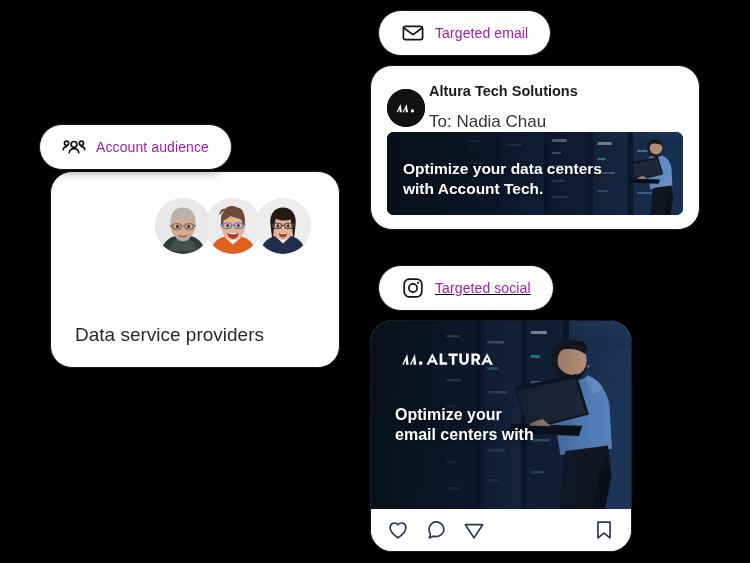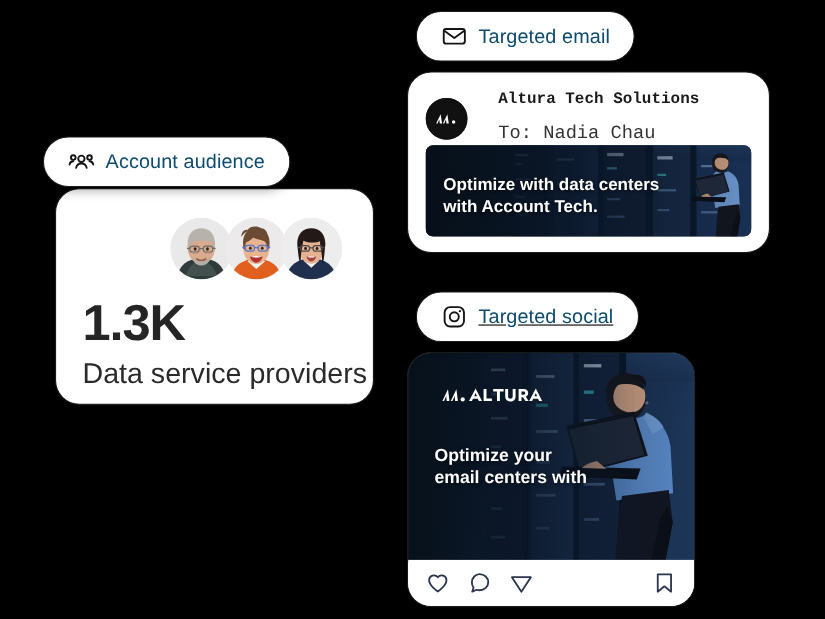--- a/index.html
+++ b/index.html
@@ -20,22 +20,22 @@
     gap:10px;
     background:#fff;
     border:1.5px solid #1a1a1a;
     border-radius:26px;
     padding:0 22px;
     height:46px;
     box-shadow:0 3px 10px rgba(0,0,0,.35);
     z-index:6;
   }
   .pill .label {
-    font-size:18px;
-    color:#0c4a6e;
+    font-size:14px;
+    color:#a21caf;
     letter-spacing:.1px;
     white-space:nowrap;
   }
   .pill .ico { width:24px; height:24px; display:block; flex:0 0 24px; }
 
   
   .card {
     position:absolute;
     background:#fff;
     border:1.5px solid #1a1a1a;
@@ -57,27 +57,27 @@
   }
   .avatar:first-child { margin-left:0; }
   .avatar svg { display:block; width:100%; height:100%; }
   .big-number {
     position:absolute; left:24px; top:98px;
     font-size:46px; font-weight:bold; color:#252525;
     letter-spacing:-1px; line-height:1;
   }
   .sub-label {
     position:absolute; left:24px; top:152px;
-    font-size:26px; color:#2a2a2a;
+    font-size:19px; color:#2a2a2a;
   }
 
   
   #pill-email { left:378px; top:10px; }
   #card-email { left:370px; top:65px; width:330px; height:165px; z-index:5; }
-  .mail-head { position:absolute; left:16px; top:16px; display:flex; gap:28px; align-items:center;font-family:Liberation Mono, monospace; }
+  .mail-head { position:absolute; left:16px; top:16px; display:flex; gap:4px; align-items:center; }
   .brand-logo {
     width:38px; height:38px; border-radius:50%;
     background:#111; flex:0 0 38px; position:relative;
   }
   .brand-logo svg { position:absolute; inset:0; width:100%; height:100%; }
   .mail-sender { font-size:14.5px; font-weight:bold; color:#1b1b1b; line-height:1.25; }
   .mail-to { font-size:17px; color:#333; line-height:1.3; margin-top:11px; }
   .mail-banner {
     position:absolute; left:16px; top:66px; right:16px; height:83px;
     border-radius:7px; overflow:hidden; background:#0b1525;
@@ -188,21 +188,20 @@
             <path d="M26.4 27.3h3.2"></path>
               <path d="M18.2 26.8l-2.5.4"></path>
               <path d="M37.8 26.8l2.5.4"></path>
           </g>
           <path d="M23.6 35.4c2.9-.8 5.9-.8 8.8 0-.8 2.9-2.7 4.4-4.4 4.4s-3.6-1.5-4.4-4.4z" fill="#a5453f"></path>
           <path d="M24.4 35.3c2.4-.5 4.8-.5 7.2 0-.7.5-2 .8-3.6.8s-2.9-.3-3.6-.8z" fill="#fff"></path>
         </svg>
       </div>
 
     </div>
-    <div class="big-number">1.3K</div>
     <div class="sub-label">Data service providers</div>
   </div>
 
   <div class="pill" id="pill-email">
     <span class="ico">
       <svg viewBox="0 0 24 24" fill="none" stroke="#141414" stroke-width="1.7" stroke-linecap="round" stroke-linejoin="round">
         <rect x="2.4" y="5.4" width="19.2" height="13.2" rx="2.2"></rect>
         <path d="M3.2 7.2l8.8 6.4 8.8-6.4"></path>
       </svg>
     </span>
@@ -303,21 +302,21 @@
           <path d="M286 60l2 6.4-3 16.6h-5.6l3.6-17z" fill="#0c0e14"></path>
           <path d="M262 38c-1.6 3.6-2 6.4-1.2 9.2l12.2-1.6-1-9z" fill="#6f9ad2"></path>
           <path d="M246 30.4l26.8-5.6 5.4 17.4-27 7z" fill="#0e1118"></path>
           <path d="M247 32l25.4-5.2 4.6 15.2-25.6 6.4z" fill="#222a3a"></path>
           <path d="M244 46.6l31 .8-1.6 4.4-30.6-1.4z" fill="#0a0d13"></path>
           <path d="M258 44c-2.6.6-4.8 1.4-6 2.8l9.6.3z" fill="#cf9f80"></path>
         </g>
         <rect width="298" height="83" fill="url(#scrim)"></rect>
       </svg>
       <div class="hl">
-        <span>Optimize with data centers</span><br>
+        <span>Optimize your data centers</span><br>
         <span>with Account Tech.</span>
       </div>
     </div>
   </div>
 
   <div class="pill" id="pill-social">
     <span class="ico">
       <svg viewBox="0 0 24 24" fill="none" stroke="#141414" stroke-width="1.7" stroke-linecap="round" stroke-linejoin="round">
         <rect x="3.2" y="3.2" width="17.6" height="17.6" rx="5"></rect>
         <circle cx="12" cy="12" r="4.1"></circle>

